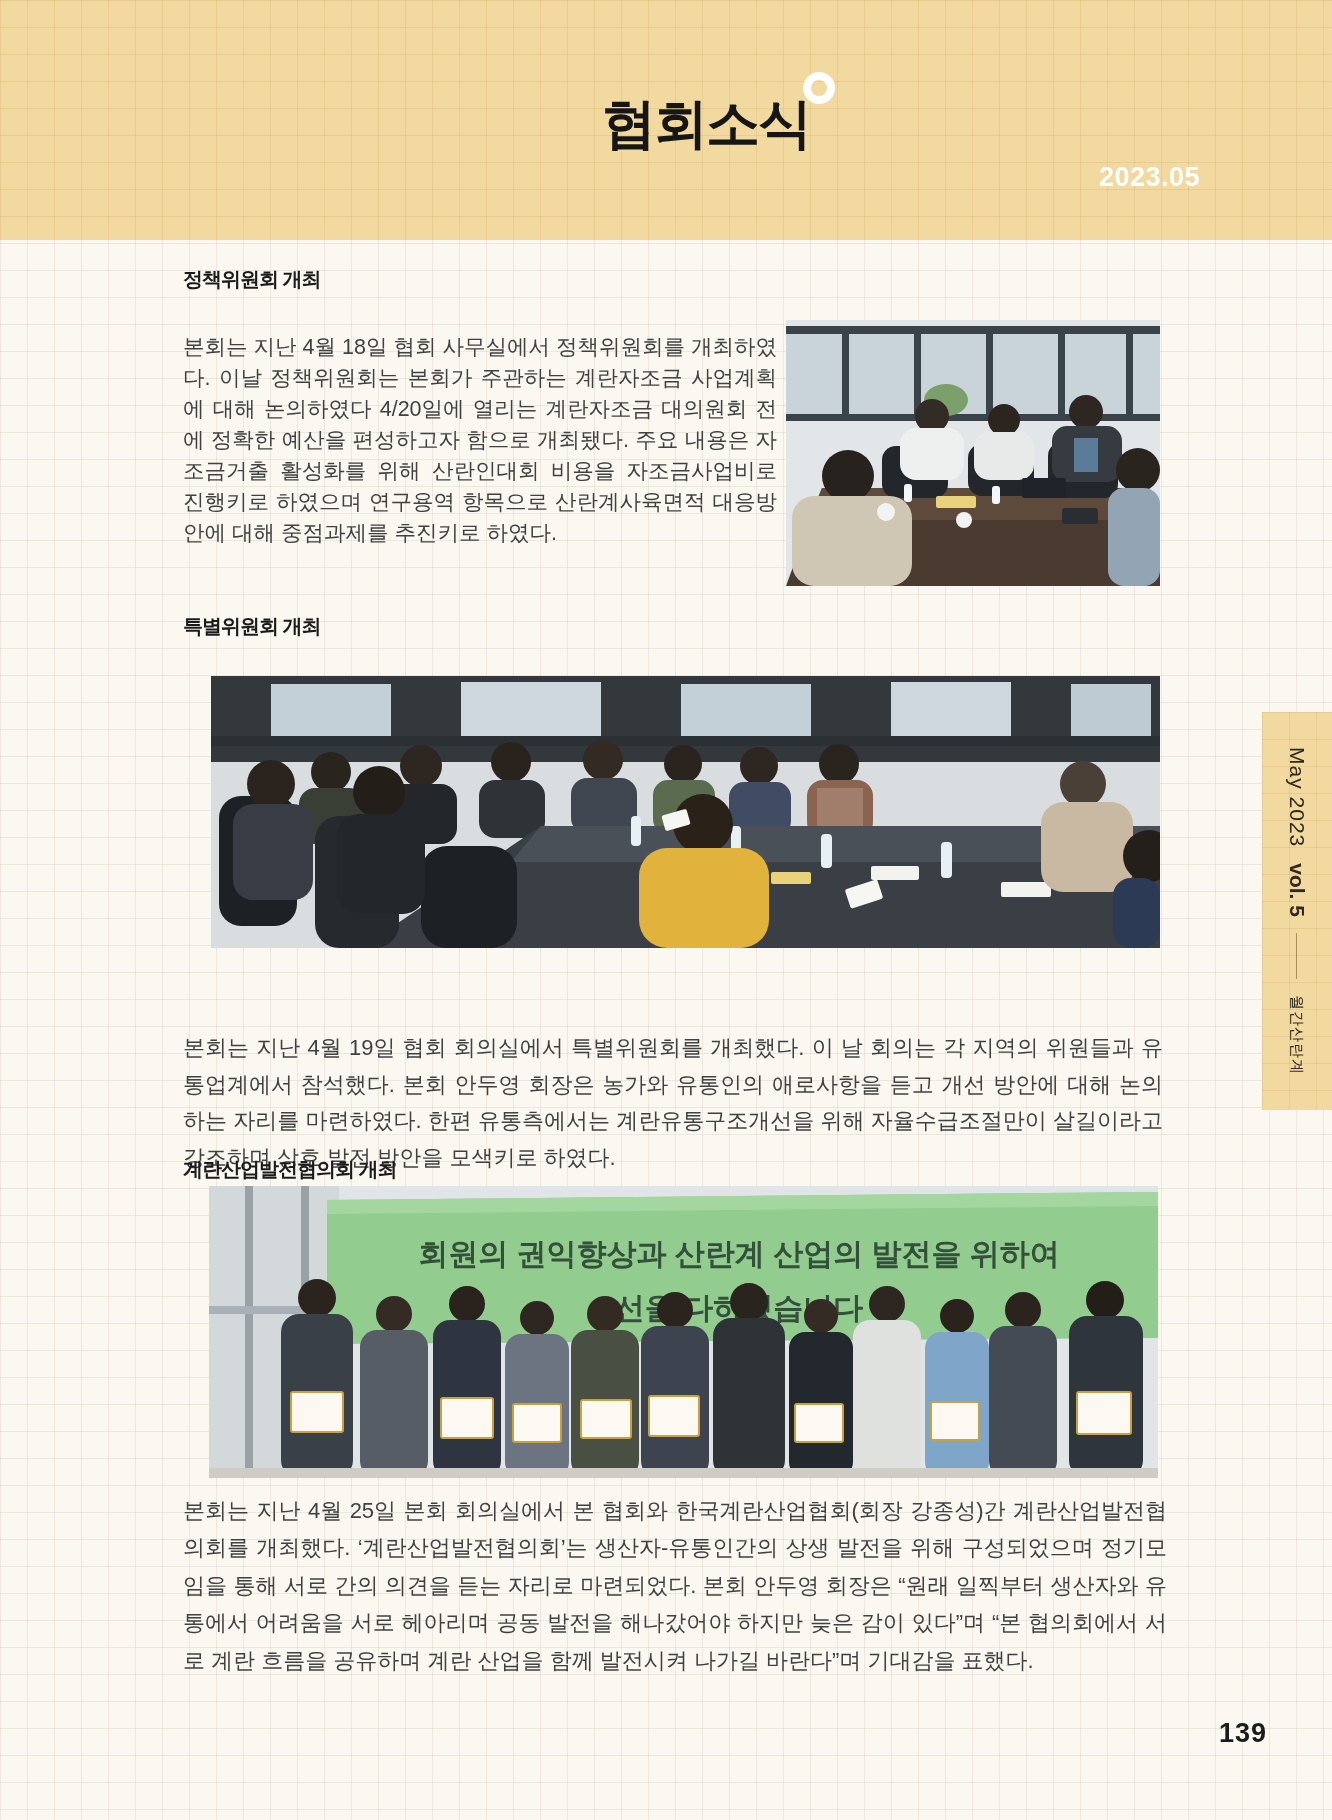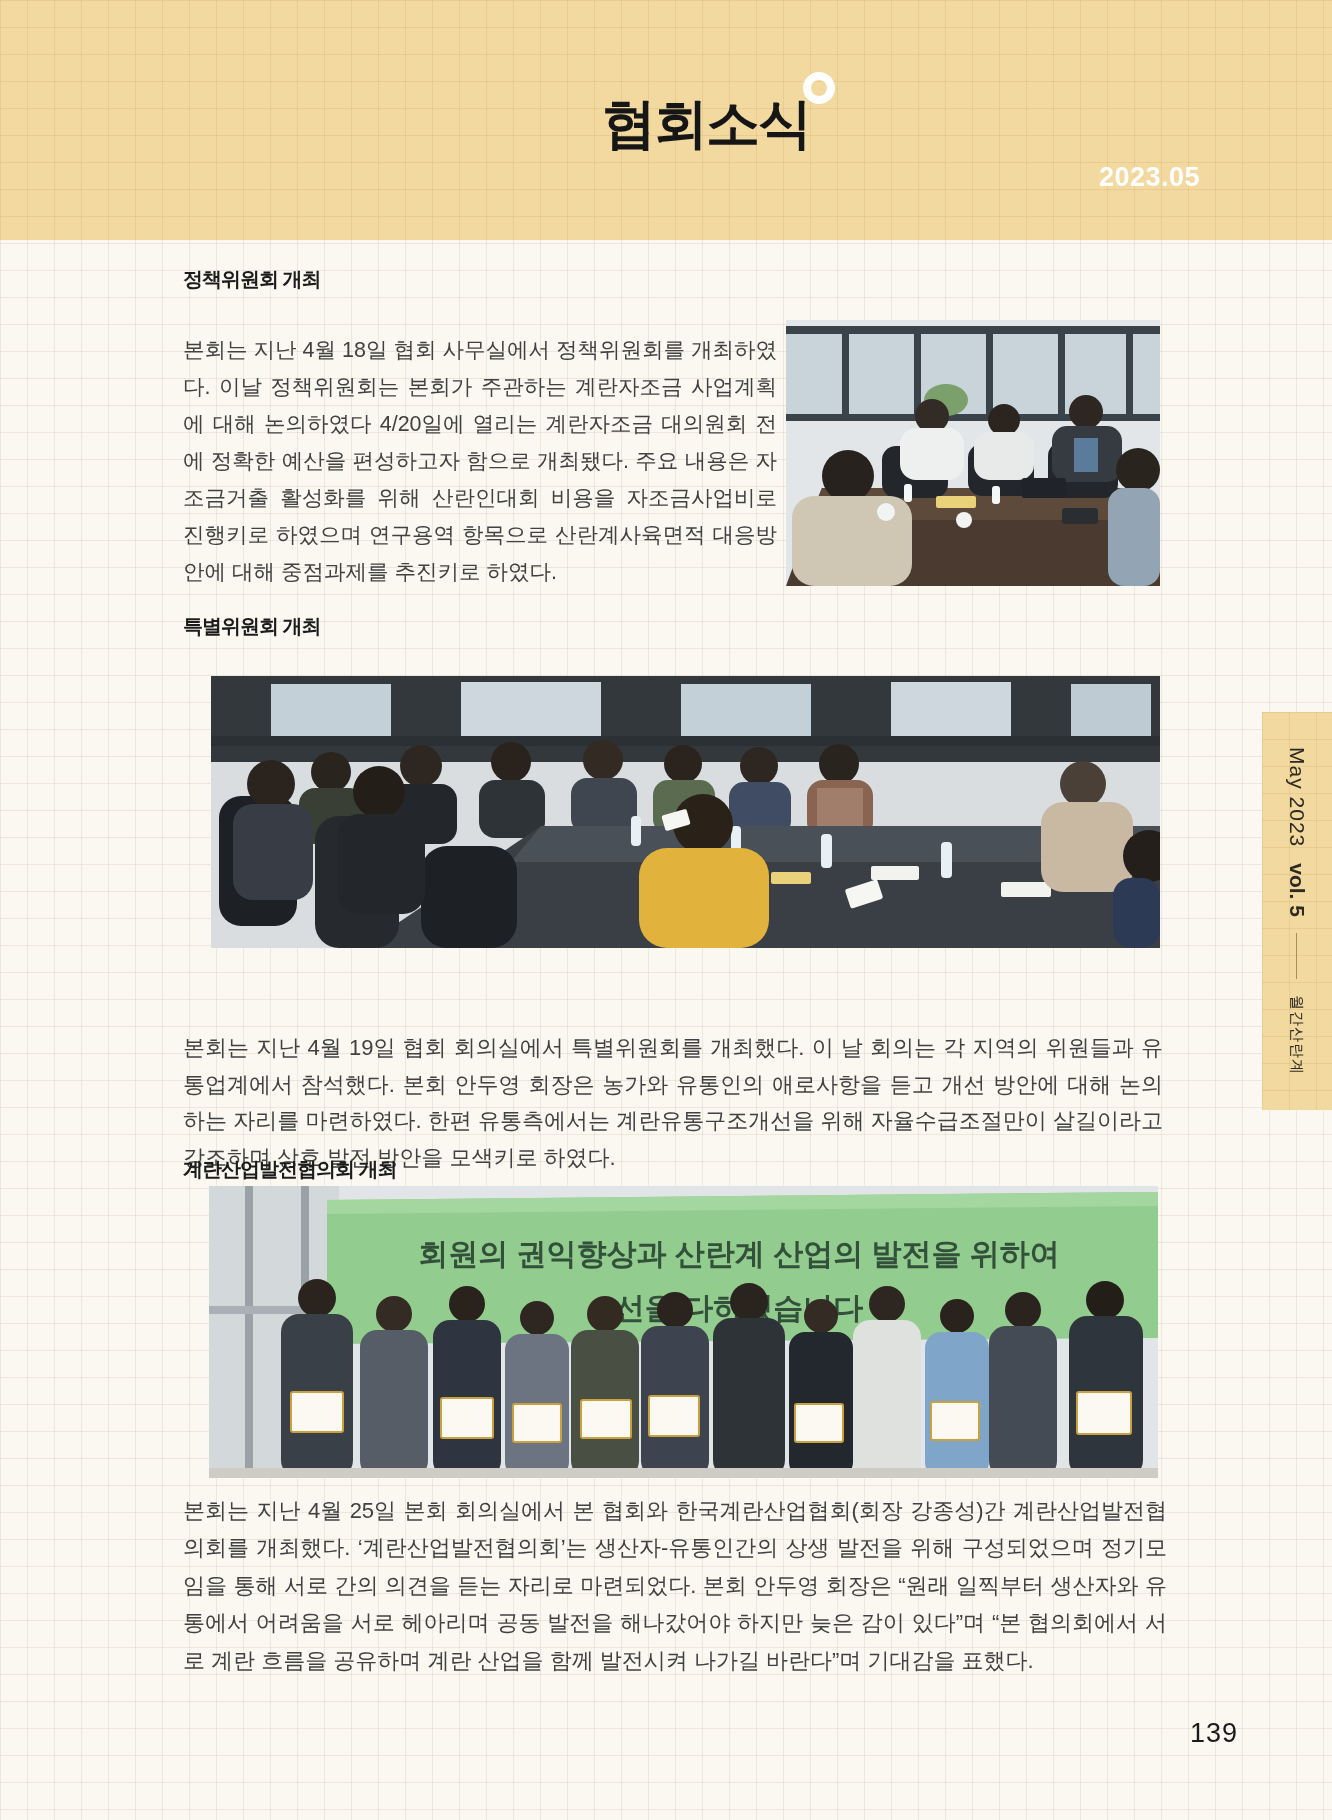--- a/index.html
+++ b/index.html
@@ -36,21 +36,21 @@
   
   .sec-heading{
     position:absolute;margin:0;left:183px;
     font-size:20px;font-weight:800;color:#1b1b1b;letter-spacing:-1px;
   }
   .h1{top:266px;} .h2{top:613px;} .h3{top:1128px;margin-top:28px;}
   .body-text{
     position:absolute;margin:0;left:183px;color:#414141;
     text-align:justify;word-break:break-all;
   }
-  .b1{top:332px;width:594px;font-size:21.5px;line-height:37px;}
+  .b1{top:332px;width:594px;font-size:21.5px;line-height:31px;}
   .b2{top:1030px;width:980px;font-size:22px;line-height:36.5px;}
   .b3{top:1492px;width:984px;font-size:22px;line-height:37.4px;}
   
   .photo{position:absolute;display:block;margin:0;line-height:0;}
   .p1{left:786px;top:320px;width:374px;height:266px;}
   .p2{left:211px;top:676px;width:949px;height:272px;}
   .p3{left:209px;top:1186px;width:949px;height:220px;}
   .photo svg{display:block;}
   
   .side-tab{
@@ -67,21 +67,21 @@
     display:flex;align-items:center;justify-content:center;gap:16px;
     color:#2e2a22;white-space:nowrap;
   }
   .tab-issue{font-size:21px;letter-spacing:1px;}
   .tab-vol{font-size:21px;font-weight:800;}
   .tab-divider{width:46px;height:1px;background:rgba(110,80,35,.55);}
   .tab-mag{font-size:15px;letter-spacing:1px;}
   
   .page-number{
     position:absolute;left:1190px;top:1718px;
-    font-size:27px;font-weight:400;color:#1b1b1b;letter-spacing:1px;
+    font-size:27px;font-weight:700;color:#1b1b1b;letter-spacing:1px;padding-left:29px;
   }
 </style>
 </head>
 <body>
 
 <div class="page">
 
   <header class="band">
     <h1 class="page-title">협회소식</h1>
     <span class="donut"></span>

